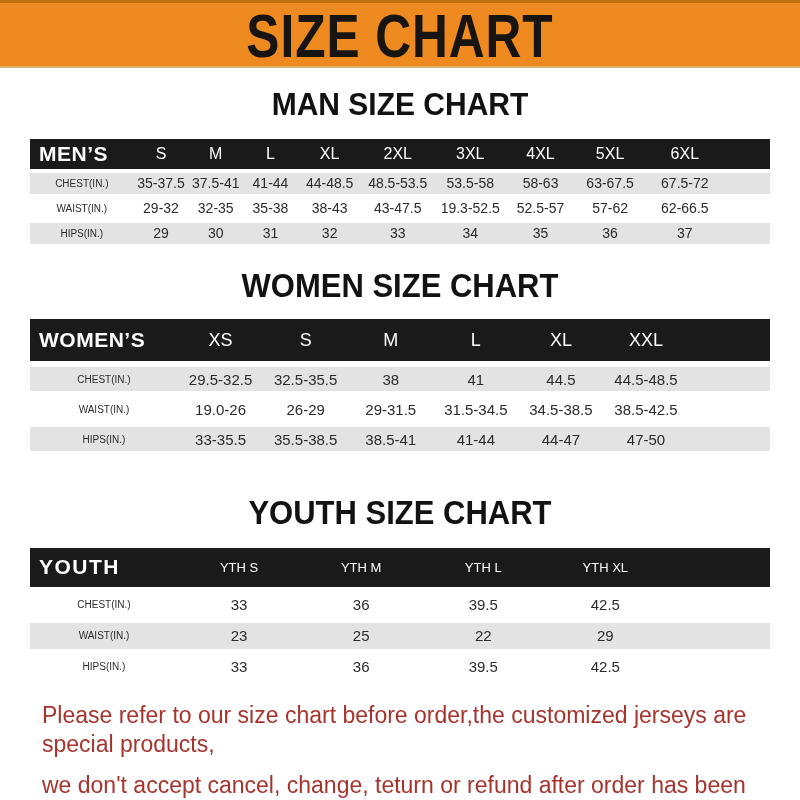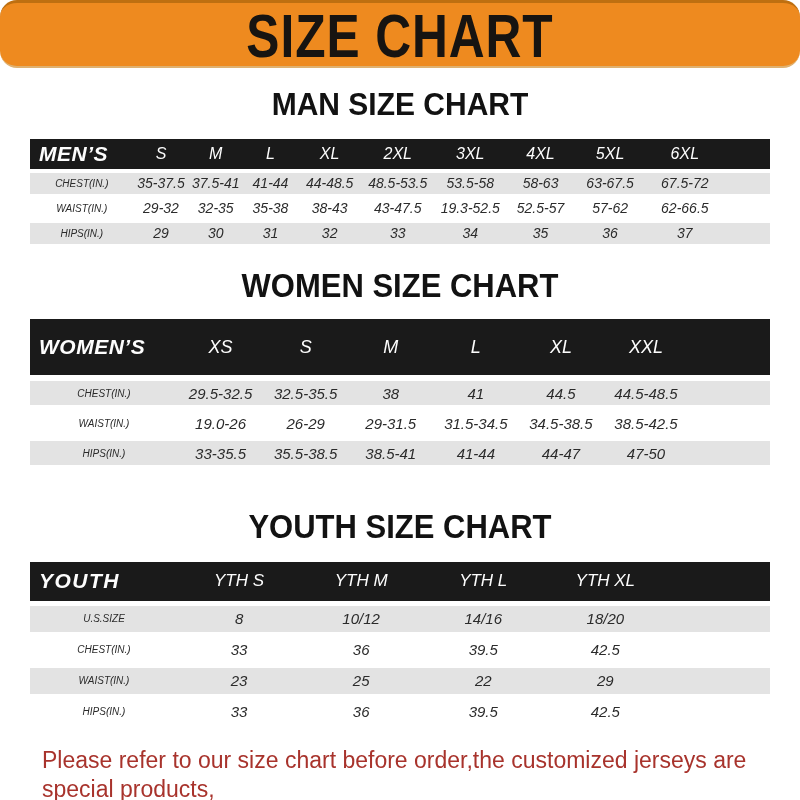--- a/index.html
+++ b/index.html
@@ -7,54 +7,54 @@
     width: 800px; height: 800px;
     overflow: hidden;
     background: #ffffff;
     font-family: "Liberation Sans", sans-serif;
   }
   .banner {
     height: 63px;
     background: var(--banner_bg, #EE8A1F);
     border-top: 3px solid var(--banner_border_top, #BE6F10);
     border-bottom: 2px solid var(--banner_border_bottom, #DFB170);
-    display: flex; align-items: center; justify-content: center; border-radius: 17px;
+    display: flex; align-items: center; justify-content: center;
   }
   .banner-title {
     font-size: 54px; font-weight: bold;
     color: var(--banner_text, #171411);
     letter-spacing: 1px;
     transform: scale(0.92, 1.14);
   }
   .heading {
     text-align: center; font-weight: bold;
     color: #121212; line-height: 1.15;
     transform: scaleY(1.07);
   }
   .section-man .heading   { font-size: 30px; margin: 19px 0 13px; }
   .section-women .heading { font-size: 31px; margin: 20px 0 10px; }
   .section-youth .heading { font-size: 31px; margin: 38px 0 12px; }
 
   table {
     width: 740px; margin: 0 auto;
-    border-collapse: separate; table-layout: fixed; font-style: italic;
+    border-collapse: separate; table-layout: fixed;
   }
   th, td {
     text-align: center; vertical-align: middle;
     font-weight: normal; color: #2b2b2b;
     white-space: nowrap; overflow: hidden; padding: 0;
   }
   .t-men   { border-spacing: 0 4px; font-size: 14px; }
   .t-women { border-spacing: 0 6px; font-size: 15px; }
   .t-youth { border-spacing: 0 5px; font-size: 15px; }
 
   .header-row th { background: var(--table_header_bg, #1A1A1A); color: #fdfdfd; }
   .t-men   .header-row th { height: 30px; font-size: 16px; }
-  .t-women .header-row th { height: 56px; font-size: 18px; margin-left: 28px; }
-  .t-youth .header-row th { height: 39px; font-size: 17px; }
+  .t-women .header-row th { height: 42px; font-size: 18px; margin-left: 28px; }
+  .t-youth .header-row th { height: 39px; font-size: 13px; }
   .header-row th.corner {
     text-align: left; padding-left: 9px;
     font-weight: bold; letter-spacing: 0.5px;
   }
   .t-men   .header-row th.corner { font-size: 21px; }
   .t-women .header-row th.corner { font-size: 21px; }
   .t-youth .header-row th.corner { font-size: 21px; letter-spacing: 1.5px; margin-top: 24px; }
 
   tr.gray  th, tr.gray  td { background: var(--row_gray, #E3E3E3); }
   tr.white th, tr.white td { background: #ffffff; }
@@ -229,28 +229,20 @@
           <tr class="header-row">
             <th class="corner">YOUTH</th>
             <th>YTH S</th>
             <th>YTH M</th>
             <th>YTH L</th>
             <th>YTH XL</th>
             <th></th>
           </tr>
         </thead>
         <tbody>
-          <tr class="gray">
-            <th class="rowlabel">U.S.SIZE</th>
-            <td>8</td>
-            <td>10/12</td>
-            <td>14/16</td>
-            <td>18/20</td>
-            <td></td>
-          </tr>
           <tr class="white">
             <th class="rowlabel">CHEST(IN.)</th>
             <td>33</td>
             <td>36</td>
             <td>39.5</td>
             <td>42.5</td>
             <td></td>
           </tr>
           <tr class="gray">
             <th class="rowlabel">WAIST(IN.)</th>

